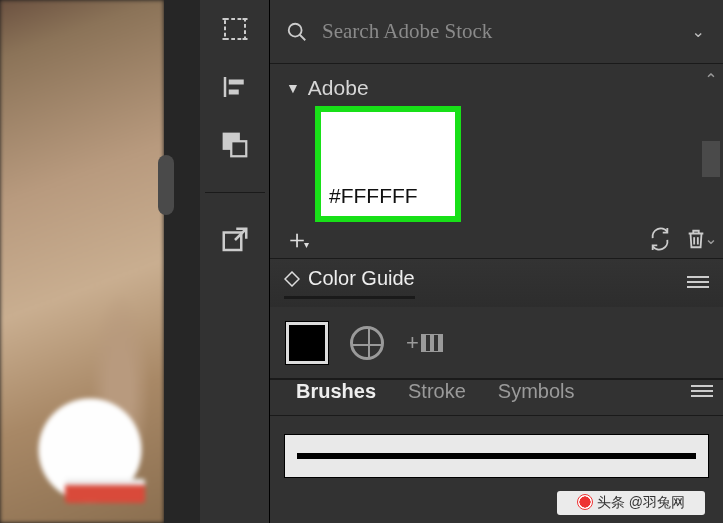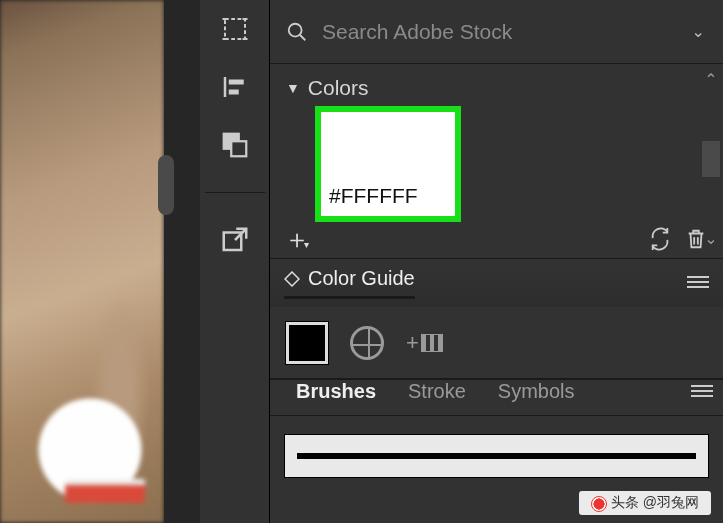--- a/index.html
+++ b/index.html
@@ -42,21 +42,21 @@
   .panels { flex:1; background:#323232; display:flex; flex-direction:column; }
 
   
   .searchrow {
     height:64px; display:flex; align-items:center; padding:0 16px;
     border-bottom:1px solid #1a1a1a; position:relative;
   }
   .searchrow .mag { color:#ccc; margin-right:14px; }
   .searchrow input {
     flex:1; background:transparent; border:none; outline:none;
-    color:#f0abfc; font-size:21px;
+    color:#f0abfc; font-size:21px;font-family:Liberation Serif, serif;
   }
   .searchrow input::placeholder { color:#8a8a8a; }
   .searchrow .chev { color:#bbb; position:absolute; right:18px; }
 
   
   .colors-panel { border-bottom:1px solid #1a1a1a; padding-bottom:8px; position:relative; }
   .colors-head {
     display:flex; align-items:center; padding:12px 16px 6px 16px;
     color:#d6d6d6; font-size:21px;
   }
@@ -134,24 +134,24 @@
     content:""; position:absolute; left:12px; right:12px; top:50%; height:6px;
     background:#000; transform:translateY(-50%);
   }
 
   .menu-lines{
     width:22px; height:14px;
     background:repeating-linear-gradient(#ccc 0 2px, transparent 2px 5px);
   }
 
   .watermark{
-    position:absolute; right:12px; bottom:8px;
+    position:absolute; right:18px; bottom:8px;
     background:rgba(255,255,255,.9); color:#333;
-    font-size:14px; padding:3px 12px; border-radius:3px;
-    display:flex; align-items:flex-end; gap:4px;
+    font-size:14px; padding:3px 20px; border-radius:3px;
+    display:flex; align-items:flex-start; gap:4px;
   }
   .watermark .logo{
     width:16px;height:16px;border-radius:50%;
     background:radial-gradient(circle,#e33 55%, #fff 58%);
     border:1px solid #e33;
   }
 
   svg { display:block; }
 </style>
 </head>
@@ -207,21 +207,21 @@
             <line x1="15" y1="15" x2="21" y2="21"></line>
         </svg>
       </span>
       <input type="text" placeholder="Search Adobe Stock" style="">
       <span class="chev">⌄</span>
     </div>
 
     <div class="colors-panel">
       <div class="colors-head">
         <span class="tri">▼</span>
-        <span>Colors</span>
+        <span>Adobe</span>
       </div>
       <div class="swatch-wrap">
         <div class="swatch-hi">
           <div class="swatch-body"></div>
           <div class="swatch-label">#FFFFFF</div>
         </div>
       </div>
       <div class="colors-side">
         <span>⌃</span>
         <div class="mini-scroll"></div>

